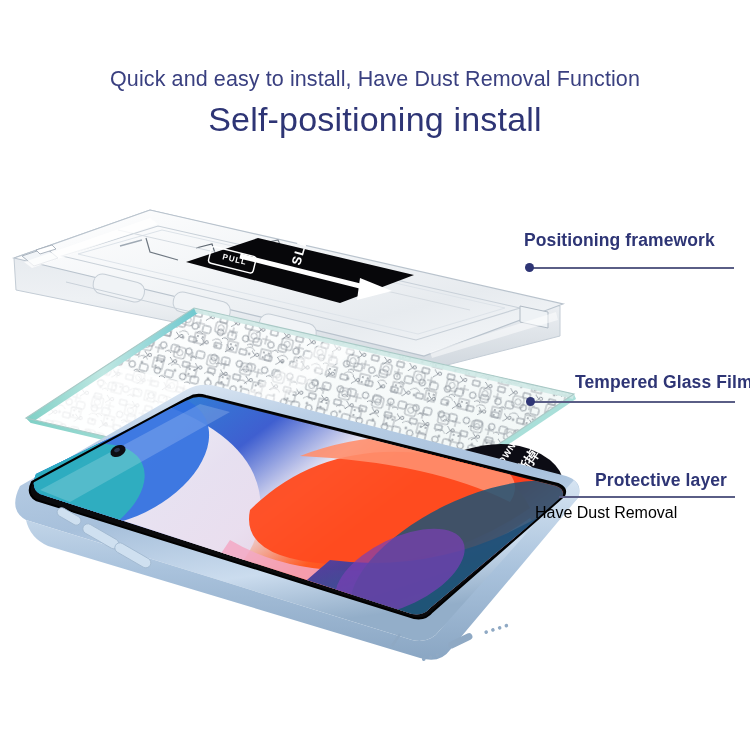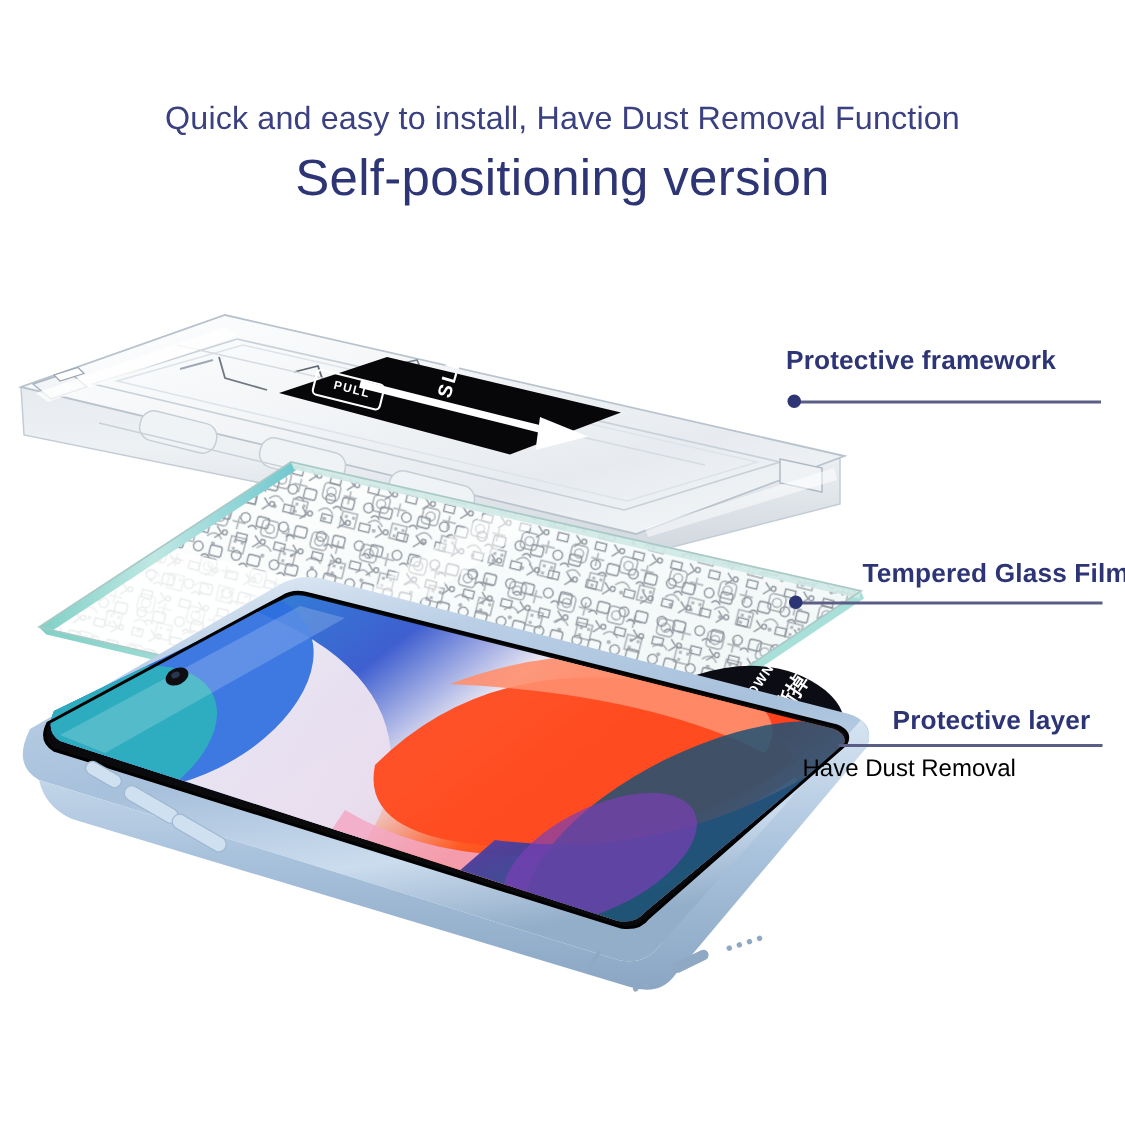--- a/index.html
+++ b/index.html
@@ -49,21 +49,21 @@
 
   svg { display:block; overflow:visible; }
 </style>
 </head>
 <body>
 
 <div id="stage">
 
   <div class="headline-wrap">
     <div class="headline-sub">Quick and easy to install, Have Dust Removal Function</div>
-    <div class="headline-main">Self-positioning version</div>
+    <div class="headline-main">Self-positioning install</div>
   </div>
 
   <div class="art" id="frame-layer">
     <svg width="590" height="190" viewBox="0 0 590 190">
       <defs>
         <linearGradient id="plasticTop" x1="0" y1="0" x2="1" y2="1">
           <stop offset="0%" stop-color="#ffffff"></stop>
           <stop offset="35%" stop-color="#f4f6f8"></stop>
           <stop offset="70%" stop-color="#e7ebef"></stop>
           <stop offset="100%" stop-color="#f7f9fb"></stop>
@@ -271,21 +271,21 @@
         <circle cx="495" cy="251" r="1.8" fill="#8fa9c4"></circle>
         <circle cx="502" cy="252" r="1.8" fill="#8fa9c4"></circle>
         <circle cx="509" cy="253" r="1.8" fill="#8fa9c4"></circle>
       </g>
 
       <path d="M392,256 l8,-12" stroke="#8fa9c4" stroke-width="2.5"></path>
     </svg>
   </div>
 
   <div class="callout" id="callout-frame">
-    <div class="cl-label">Protective framework</div>
+    <div class="cl-label">Positioning framework</div>
   </div>
   <div class="cl-rule" style="left:529px; top:267px; width:205px;"></div>
   <div class="cl-dot" style="left:525px; top:263px;"></div>
 
   <div class="callout" id="callout-glass">
     <div class="cl-label">Tempered Glass Film</div>
   </div>
   <div class="cl-rule" style="left:530px; top:401px; width:205px;"></div>
   <div class="cl-dot" style="left:526px; top:397px;"></div>
 

